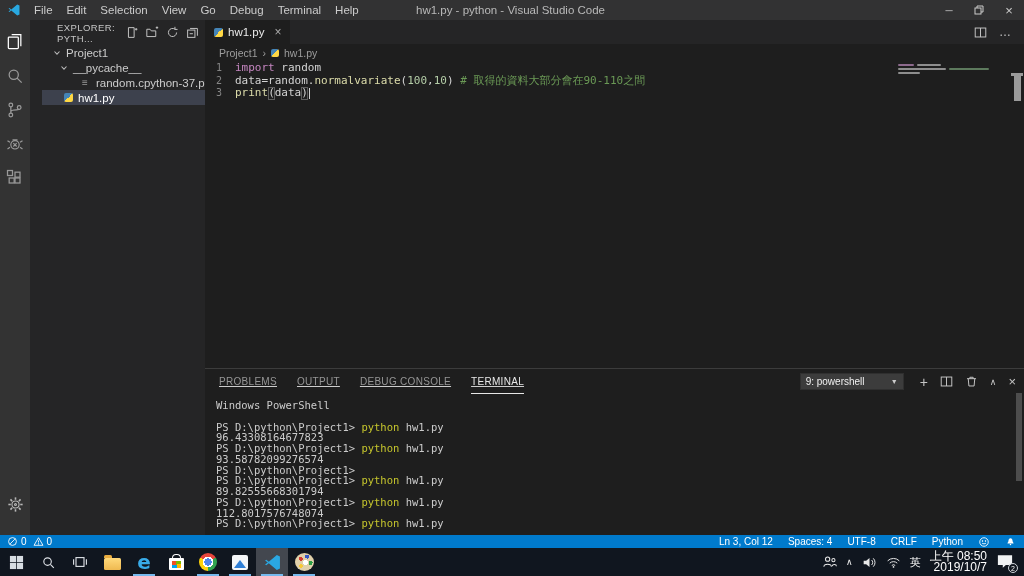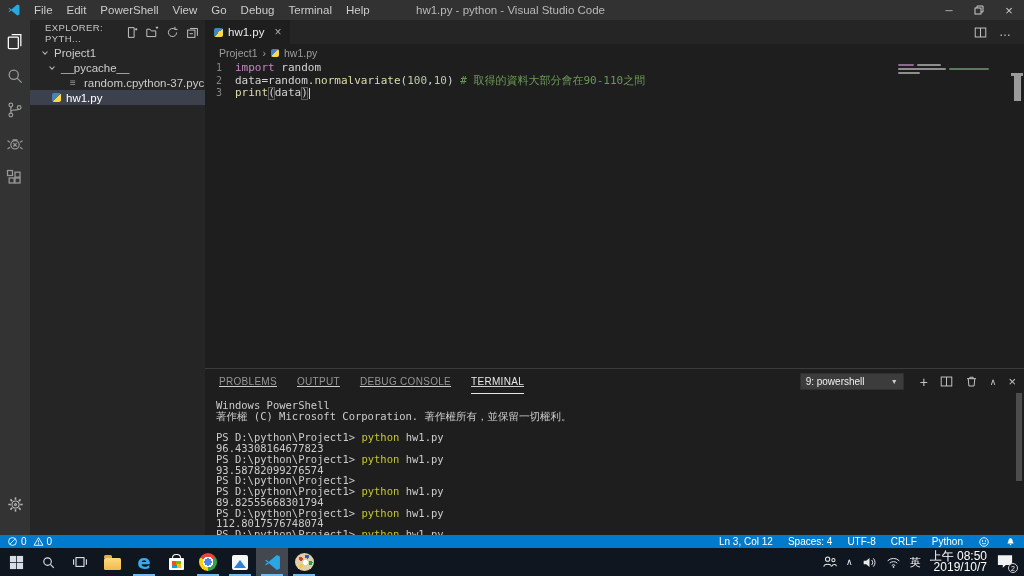--- a/index.html
+++ b/index.html
@@ -16,21 +16,21 @@
   .win-btn { width:30px; height:20px; display:flex; align-items:center; justify-content:center; color:#cccccc; font-size:10px; }
 
   
   .main { display:flex; height:515px; }
 
   .activitybar { width:30px; background:#333333; display:flex; flex-direction:column; align-items:center; padding-top:5px; flex:none; }
   .ab-item { height:34px; width:30px; display:flex; align-items:center; justify-content:center; opacity:.5; }
   .ab-item.active { opacity:1; }
   .ab-gear { margin-top:auto; margin-bottom:14px; opacity:.65; }
 
-  .sidebar { width:175px; background:#252526; flex:none; display:flex; flex-direction:column; }
+  .sidebar { width:175px; background:#252526; flex:none; display:flex; flex-direction:column;padding-left:12px; }
   .sb-header { height:23px; display:flex; align-items:center; padding:2px 6px 0 15px; font-size:9.5px; letter-spacing:.4px; color:#c5c5c5; }
   .sb-actions { margin-left:auto; display:flex; gap:7px; align-items:center; }
   .file-tree { padding-top:2px; }
   .tree-row { height:15px; display:flex; align-items:center; font-size:11.5px; color:#cccccc; white-space:nowrap; cursor:default; }
   .tree-row.selected { background:#3d414d; color:#ffffff; }
   .tr-chevron { width:14px; flex:none; display:flex; align-items:center; }
   .py-icon { width:9px; height:9px; border-radius:2px; background:linear-gradient(135deg,#4584b6 50%,#ffd845 50%); margin-right:5px; flex:none; }
   .pyc-icon { color:#9a9a9a; margin-right:4px; font-size:10px; width:10px; flex:none; }
 
   .editor-col { flex:1; min-width:0; display:flex; flex-direction:column; background:#1e1e1e; }
@@ -116,21 +116,21 @@
 
 <div class="screen">
 
   <div class="titlebar">
     <svg class="tb-logo" viewBox="0 0 24 24">
         <path d="M17.5 2.5 L7.3 11 4.2 8.6 2.6 9.4 5.9 12 2.6 14.6 4.2 15.4 7.3 13 17.5 21.5 21.4 19.6 V4.4 Z" fill="#29a8e0"></path>
       </svg>
     <div class="menubar">
         <span class="menu-item">File</span>
         <span class="menu-item">Edit</span>
-        <span class="menu-item">PowerShell</span>
+        <span class="menu-item">Selection</span>
         <span class="menu-item">View</span>
         <span class="menu-item">Go</span>
         <span class="menu-item">Debug</span>
         <span class="menu-item">Terminal</span>
         <span class="menu-item">Help</span>
       </div>
     <div class="tb-title">hw1.py - python - Visual Studio Code</div>
     <div class="win-controls">
       <div class="win-btn">─</div>
       <div class="win-btn">
@@ -316,21 +316,20 @@
             <svg width="13" height="13" viewBox="0 0 16 16" fill="none" stroke="#c5c5c5" stroke-width="1.2">
                 <path d="M2.5 4.5 h11 M6 4.5 V2.8 h4 v1.7 M4 4.5 l.8 9 h6.4 l.8-9"></path>
               </svg>
             <span class="chev-up">∧</span>
             <span class="panel-close">×</span>
           </div>
         </div>
         <div class="terminal">
           <div id="term-lines">
               <div class="term-line"><span class="ts-fg">Windows PowerShell</span></div>
-              <div class="term-line"><span class="ts-fg">著作權 (C) Microsoft Corporation. 著作權所有，並保留一切權利。</span></div>
               <div class="term-line">&nbsp;</div>
               <div class="term-line"><span class="ts-fg">PS D:\python\Project1&gt; </span><span class="ts-cmd">python</span><span class="ts-fg"> hw1.py</span></div>
               <div class="term-line"><span class="ts-fg">96.43308164677823</span></div>
               <div class="term-line"><span class="ts-fg">PS D:\python\Project1&gt; </span><span class="ts-cmd">python</span><span class="ts-fg"> hw1.py</span></div>
               <div class="term-line"><span class="ts-fg">93.58782099276574</span></div>
               <div class="term-line"><span class="ts-fg">PS D:\python\Project1&gt;</span></div>
               <div class="term-line"><span class="ts-fg">PS D:\python\Project1&gt; </span><span class="ts-cmd">python</span><span class="ts-fg"> hw1.py</span></div>
               <div class="term-line"><span class="ts-fg">89.82555668301794</span></div>
               <div class="term-line"><span class="ts-fg">PS D:\python\Project1&gt; </span><span class="ts-cmd">python</span><span class="ts-fg"> hw1.py</span></div>
               <div class="term-line"><span class="ts-fg">112.8017576748074</span></div>

